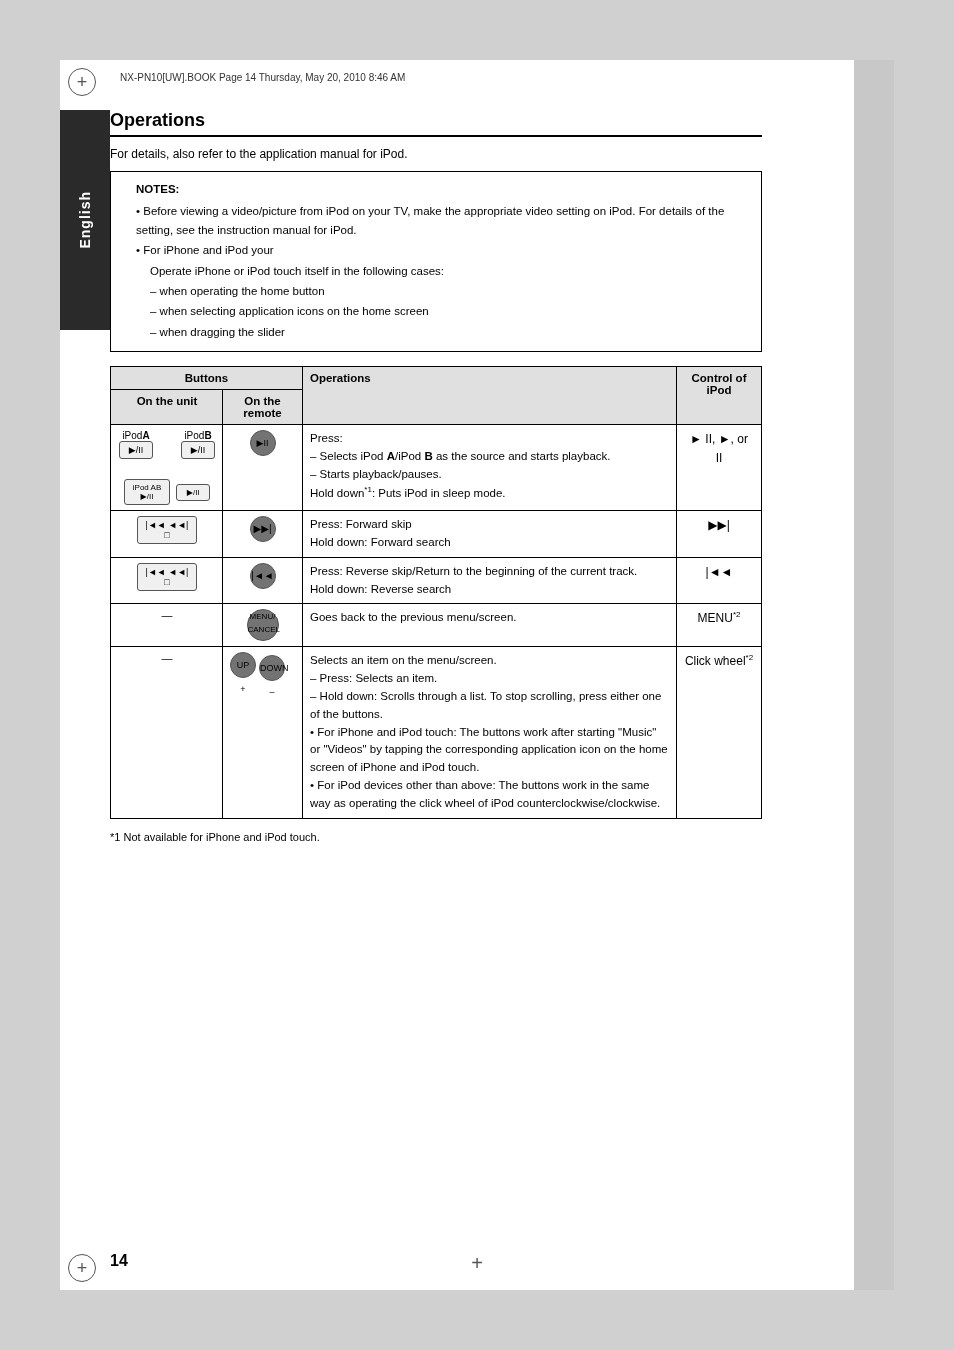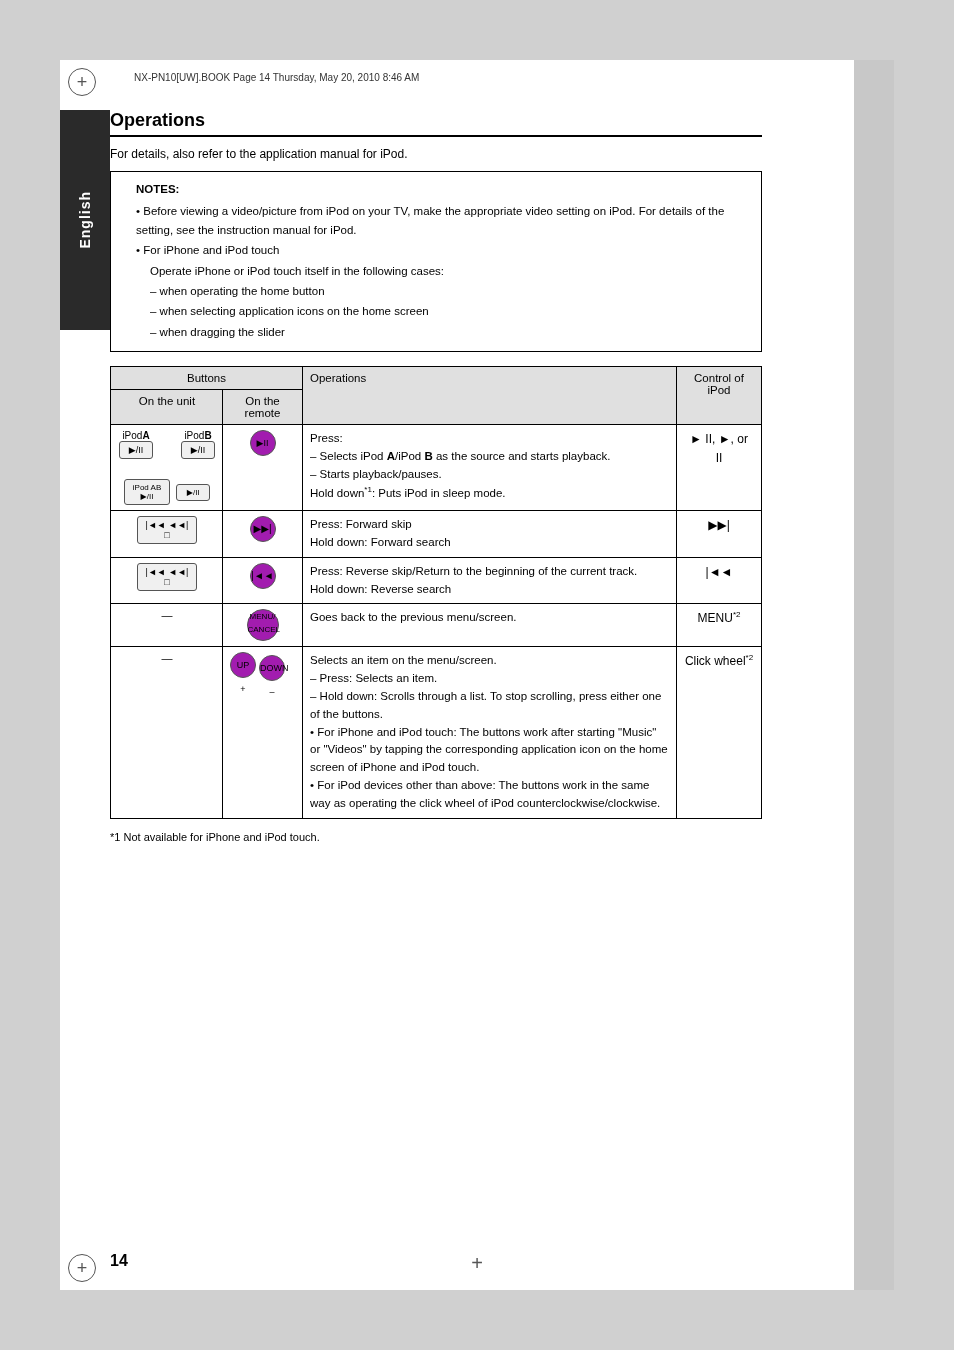--- a/index.html
+++ b/index.html
@@ -53,21 +53,21 @@
 
     .reg-tl { top: 68px; left: 68px; }
     .reg-tr { top: 68px; right: 68px; }
     .reg-bl { bottom: 68px; left: 68px; }
     .reg-br { bottom: 68px; right: 68px; }
 
     
     .file-info {
       position: absolute;
       top: 72px;
-      left: 134px;
+      left: 120px;
       font-size: 10px;
       color: #333;
       white-space: nowrap;
     }
 
     
     .sidebar {
       position: absolute;
       top: 110px;
       left: 60px;
@@ -153,21 +153,21 @@
 
     .ops-table th, .ops-table td {
       border: 1px solid #000;
       padding: 5px 7px;
       vertical-align: top;
     }
 
     .ops-table thead tr th {
       background: #e0e0e0;
       text-align: center;
-      font-weight: normal;
+      font-weight: bold;
       margin-left: 36px;
     }
 
     .ops-table .col-unit {
       width: 110px;
       text-align: center;
       padding-left: 8px;
     }
 
     .ops-table .col-remote {
@@ -186,21 +186,21 @@
 
     .btn-circle {
       display: inline-block;
       border: 1.5px solid #555;
       border-radius: 50%;
       width: 26px;
       height: 26px;
       font-size: 9px;
       text-align: center;
       line-height: 24px;
-      background: #a21caf;
+      background: #737373;
       vertical-align: middle;
     }
 
     .ipod-label {
       font-size: 10px;
       display: block;
       text-align: center;
     }
 
     .ipod-row {
@@ -308,21 +308,21 @@
 
 <div class="content">
 
   <div class="section-title">Operations</div>
 
   <div class="intro-text">For details, also refer to the application manual for iPod.</div>
 
   <div class="notes-box">
     <div class="notes-title">NOTES:</div>
     <p>• Before viewing a video/picture from iPod on your TV, make the appropriate video setting on iPod. For details of the setting, see the instruction manual for iPod.</p>
-    <p>• For iPhone and iPod touch</p>
+    <p>• For iPhone and iPod your</p>
     <p class="indent">Operate iPhone or iPod touch itself in the following cases:</p>
     <p class="indent">– when operating the home button</p>
     <p class="indent">– when selecting application icons on the home screen</p>
     <p class="indent">– when dragging the slider</p>
   </div>
 
   <table class="ops-table">
     <thead>
       <tr>
         <th colspan="2" class="merged-header">Buttons</th>

